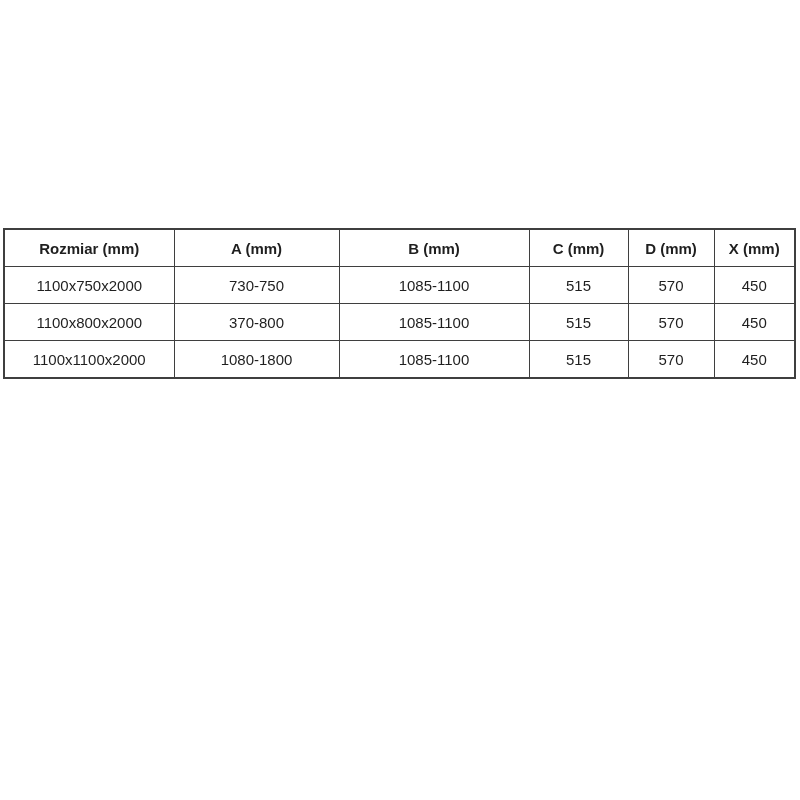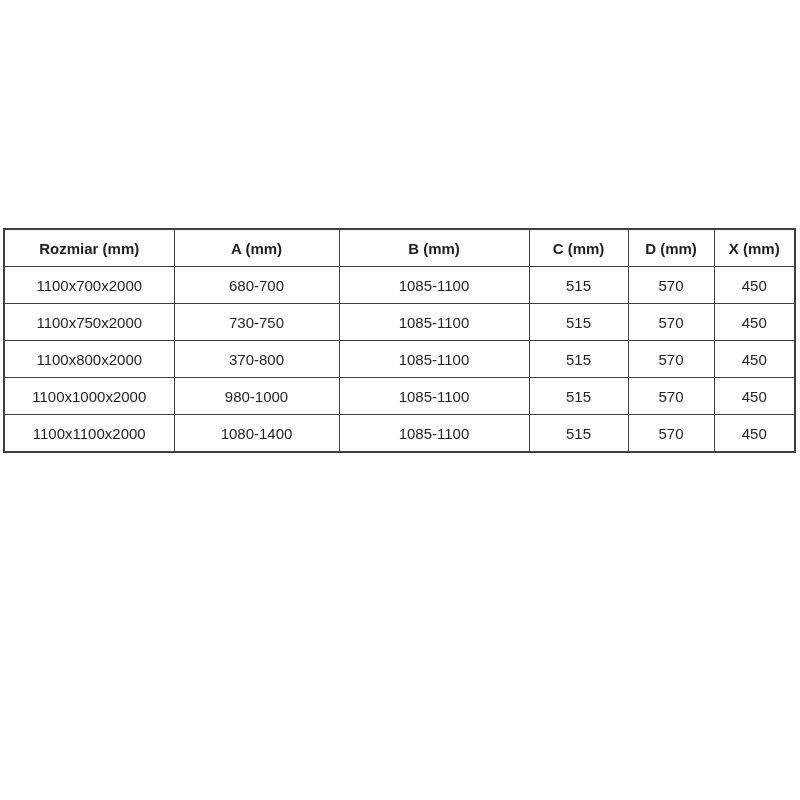--- a/index.html
+++ b/index.html
@@ -64,54 +64,38 @@
           <th>Rozmiar (mm)</th>
           <th>A (mm)</th>
           <th>B (mm)</th>
           <th>C (mm)</th>
           <th>D (mm)</th>
           <th>X (mm)</th>
         </tr>
     </thead>
     <tbody id="table-body">
         <tr>
-          <td>1100x700x2000</td>
-          <td>680-700</td>
-          <td>1085-1100</td>
-          <td>515</td>
-          <td>570</td>
-          <td>450</td>
-        </tr>
-        <tr>
           <td>1100x750x2000</td>
           <td>730-750</td>
           <td>1085-1100</td>
           <td>515</td>
           <td>570</td>
           <td>450</td>
         </tr>
         <tr>
           <td>1100x800x2000</td>
           <td>370-800</td>
           <td>1085-1100</td>
           <td>515</td>
           <td>570</td>
           <td>450</td>
         </tr>
         <tr>
-          <td>1100x1000x2000</td>
-          <td>980-1000</td>
-          <td>1085-1100</td>
-          <td>515</td>
-          <td>570</td>
-          <td>450</td>
-        </tr>
-        <tr>
           <td>1100x1100x2000</td>
-          <td>1080-1400</td>
+          <td>1080-1800</td>
           <td>1085-1100</td>
           <td>515</td>
           <td>570</td>
           <td>450</td>
         </tr>
       </tbody>
   </table>
 </div>
 
 </body></html>

